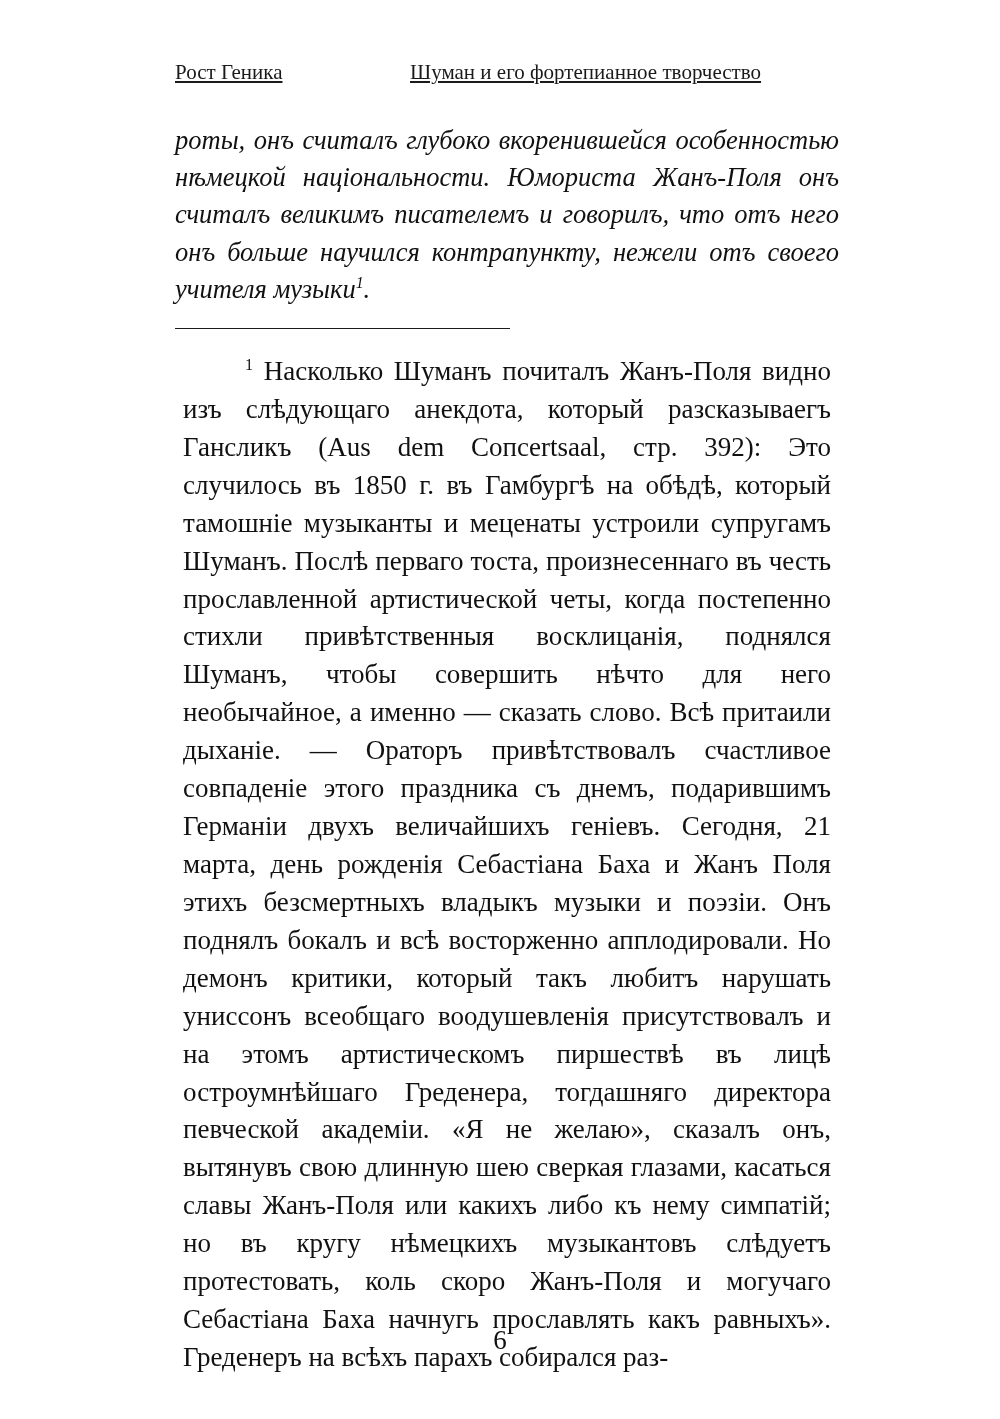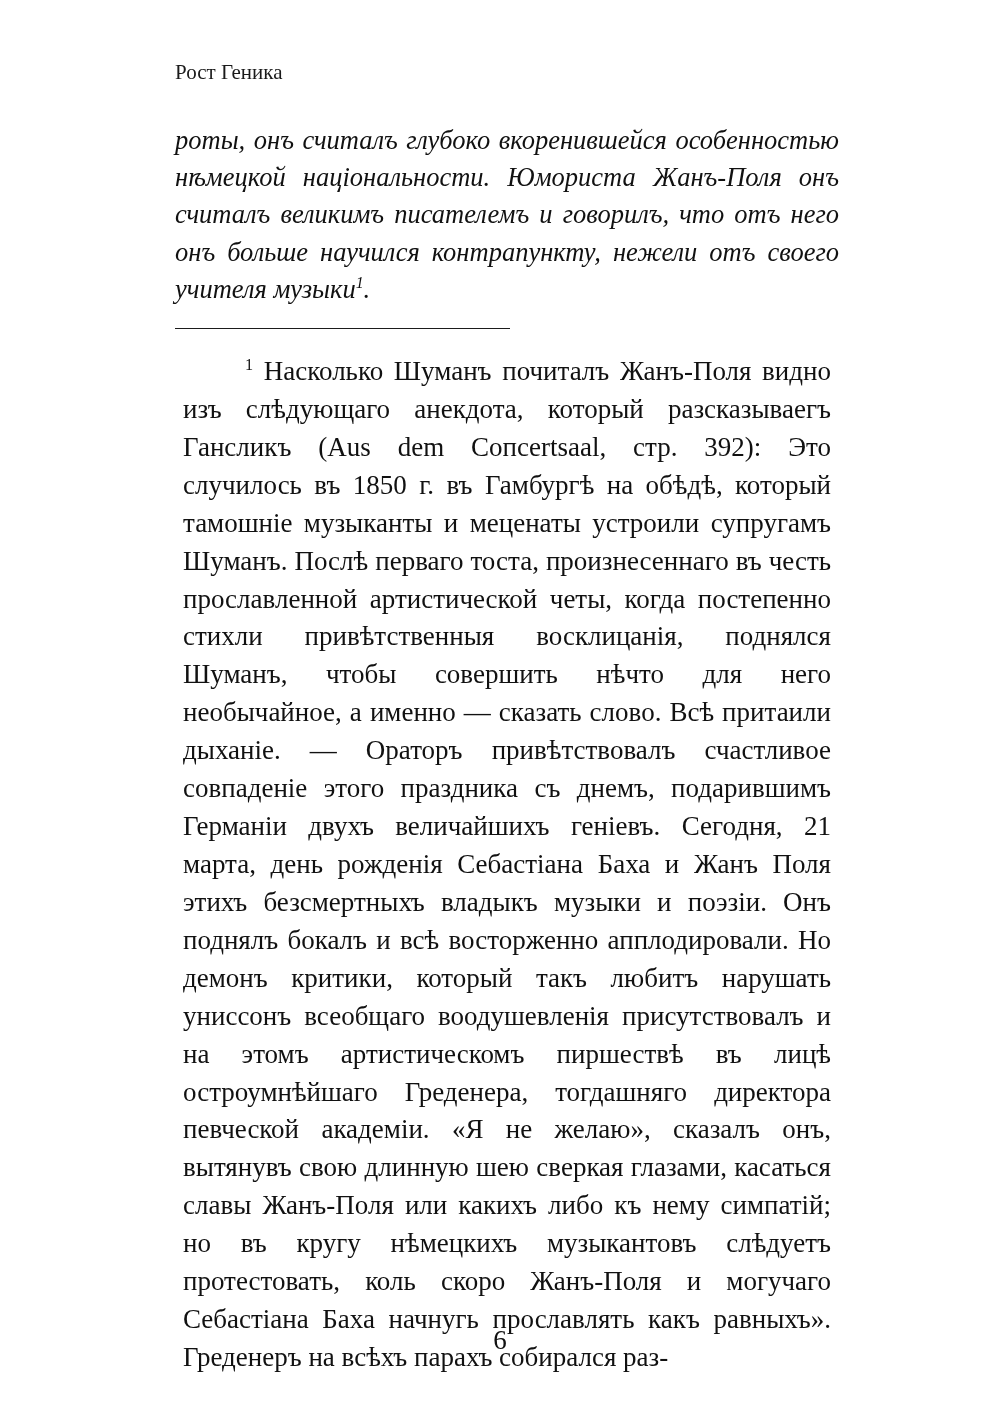--- a/index.html
+++ b/index.html
@@ -25,20 +25,21 @@
   .running-head {
     position: absolute;
     left: 175px;
     top: 60px;
     width: 660px;
     height: 28px;
     font-size: 21px;
     color: #1a1a1a;
     display: flex;
     align-items: baseline;
+    text-decoration: underline;
   }
   .running-head .author {
     width: 235px;
     flex: none;
     font-family: "Liberation Serif", serif;
   }
   .running-head .title {
     flex: 1;
     text-align: left;
   }
@@ -99,20 +100,21 @@
     color: #111111;
   }
 </style>
 </head>
 <body>
 
 <div class="page">
 
   <div class="running-head">
     <span class="author">Рост Геника</span>
+    <span class="title">Шуман и его фортепианное творчество</span>
   </div>
 
   <div class="body-area">
     <p class="main"><span>роты, онъ считалъ глубоко вкоренившейся особенностью нѣмецкой національности. Юмориста Жанъ-Поля онъ считалъ великимъ писателемъ и говорилъ, что отъ него онъ больше научился контрапункту, нежели отъ своего учителя музыки</span><sup>1</sup>.</p>
   </div>
 
   <div class="rule"></div>
 
   <div class="footnote-area">
     <p class="footnote"><sup>1</sup> <span>Насколько Шуманъ почиталъ Жанъ-Поля видно изъ слѣдующаго анекдота, который разсказываегъ Гансликъ (Aus dem Coпcertsaal, стр. 392): Это случилось въ 1850 г. въ Гамбургѣ на обѣдѣ, который тамошніе музыканты и меценаты устроили супругамъ Шуманъ. Послѣ перваго тоста, произнесеннаго въ честь прославленной артистической четы, когда постепенно стихли привѣтственныя восклицанія, поднялся Шуманъ, чтобы совершить нѣчто для него необычайное, а именно — сказать слово. Всѣ притаили дыханіе. — Ораторъ привѣтствовалъ счастливое совпаденіе этого праздника съ днемъ, подарившимъ Германіи двухъ величайшихъ геніевъ. Сегодня, 21 марта, день рожденія Себастіана Баха и Жанъ Поля этихъ безсмертныхъ владыкъ музыки и поэзіи. Онъ поднялъ бокалъ и всѣ восторженно апплодировали. Но демонъ критики, который такъ любитъ нарушать униссонъ всеобщаго воодушевленія присутствовалъ и на этомъ артистическомъ пиршествѣ въ лицѣ остроумнѣйшаго Греденера, тогдашняго директора певческой академіи. «Я не желаю», сказалъ онъ, вытянувъ свою длинную шею сверкая глазами, касаться славы Жанъ-Поля или какихъ либо къ нему симпатій; но въ кругу нѣмецкихъ музыкантовъ слѣдуетъ протестовать, коль скоро Жанъ-Поля и могучаго Себастіана Баха начнугь прославлять какъ равныхъ». Греденеръ на всѣхъ парахъ собирался раз-</span></p>

